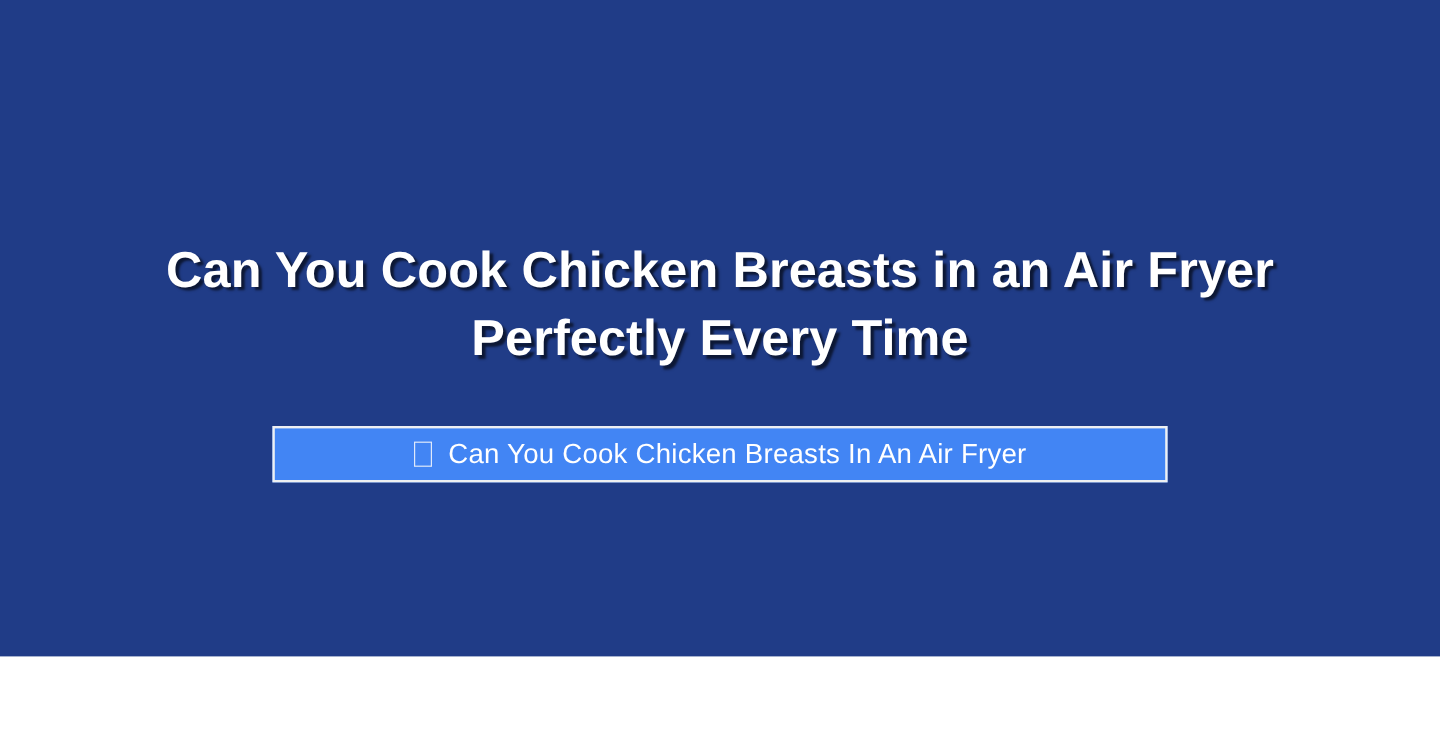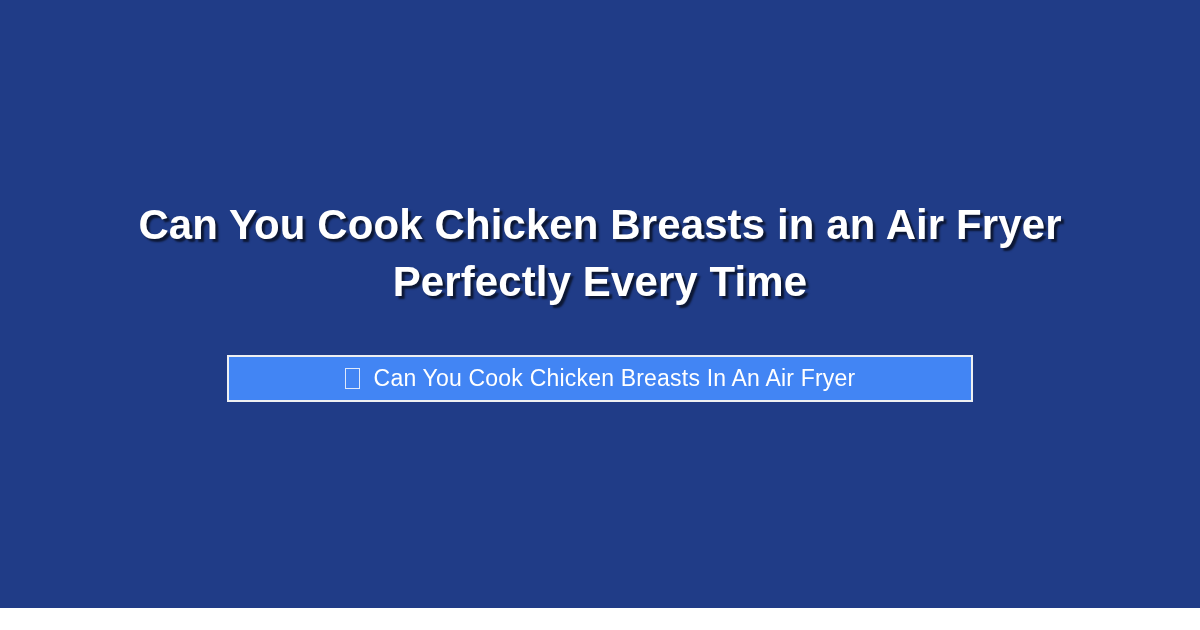--- a/index.html
+++ b/index.html
@@ -10,21 +10,21 @@
   body {
     width: 1200px;
     height: 630px;
     overflow: hidden;
     font-family: "Liberation Sans", sans-serif;
   }
 
   #card {
     position: relative;
     width: 1200px;
-    height: 608px;
+    height: 547px;
     background: #203c87;
     box-sizing: border-box;
     display: flex;
     flex-direction: column;
     align-items: center;
     justify-content: flex-start;
   }
 
   
   #title-block {

